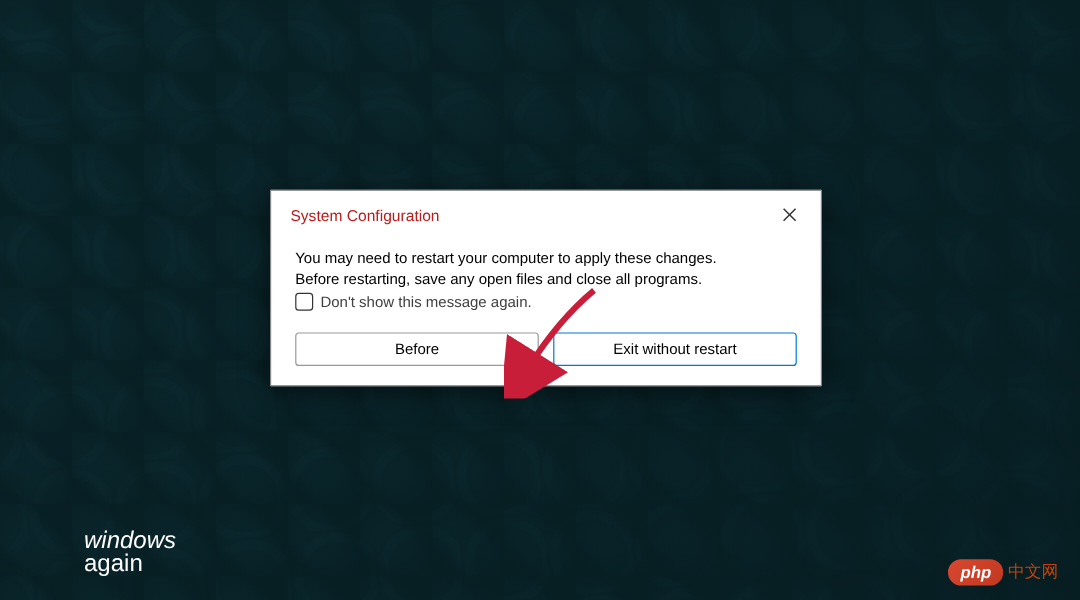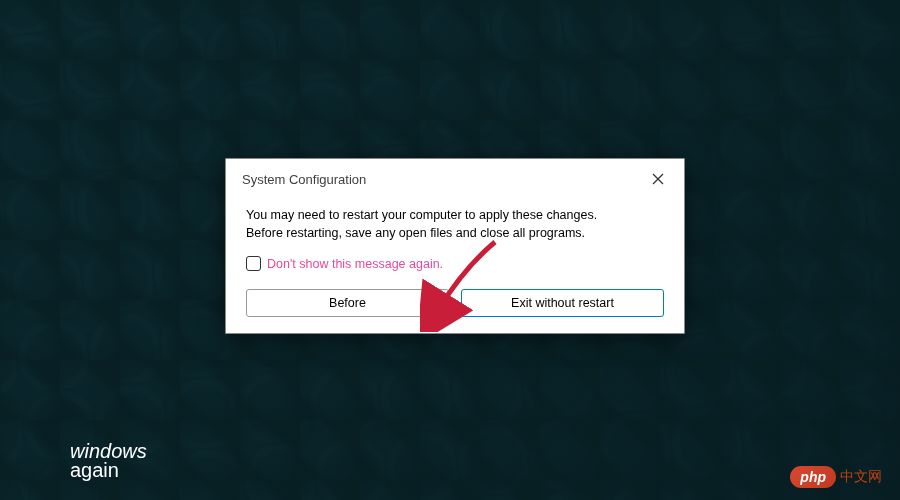--- a/index.html
+++ b/index.html
@@ -69,21 +69,21 @@
     
     .titlebar {
       display: flex;
       justify-content: space-between;
       align-items: center;
       padding: 8px 12px 6px 16px;
     }
     
     .titlebar-title {
       font-size: 13px;
-      color: #404040;
+      color: #b91c1c;
     }
     
     .close-btn {
       width: 28px;
       height: 24px;
       display: flex;
       align-items: center;
       justify-content: center;
       cursor: pointer;
       font-size: 16px;
@@ -93,42 +93,42 @@
     }
     
     .dialog-body {
       padding: 10px 20px 4px 20px;
     }
     
     .message {
       font-size: 12.5px;
       color: #000;
       line-height: 1.4;
-      margin-bottom: 14px;
+      margin-bottom: 2px;
     }
     
     .checkbox-row {
       display: flex;
       align-items: center;
       gap: 6px;
       margin-bottom: 14px;
     }
     
     .checkbox {
       width: 15px;
       height: 15px;
       border: 1.5px solid #333;
       border-radius: 3px;
       background: white;
       cursor: pointer;
     }
     
     .checkbox-label {
       font-size: 12.5px;
-      color: #ec4899;
+      color: #404040;
       cursor: pointer;
     }
     
     .button-row {
       display: flex;
       gap: 12px;
       padding: 0 20px 16px 20px;
     }
     
     .dialog-button {

